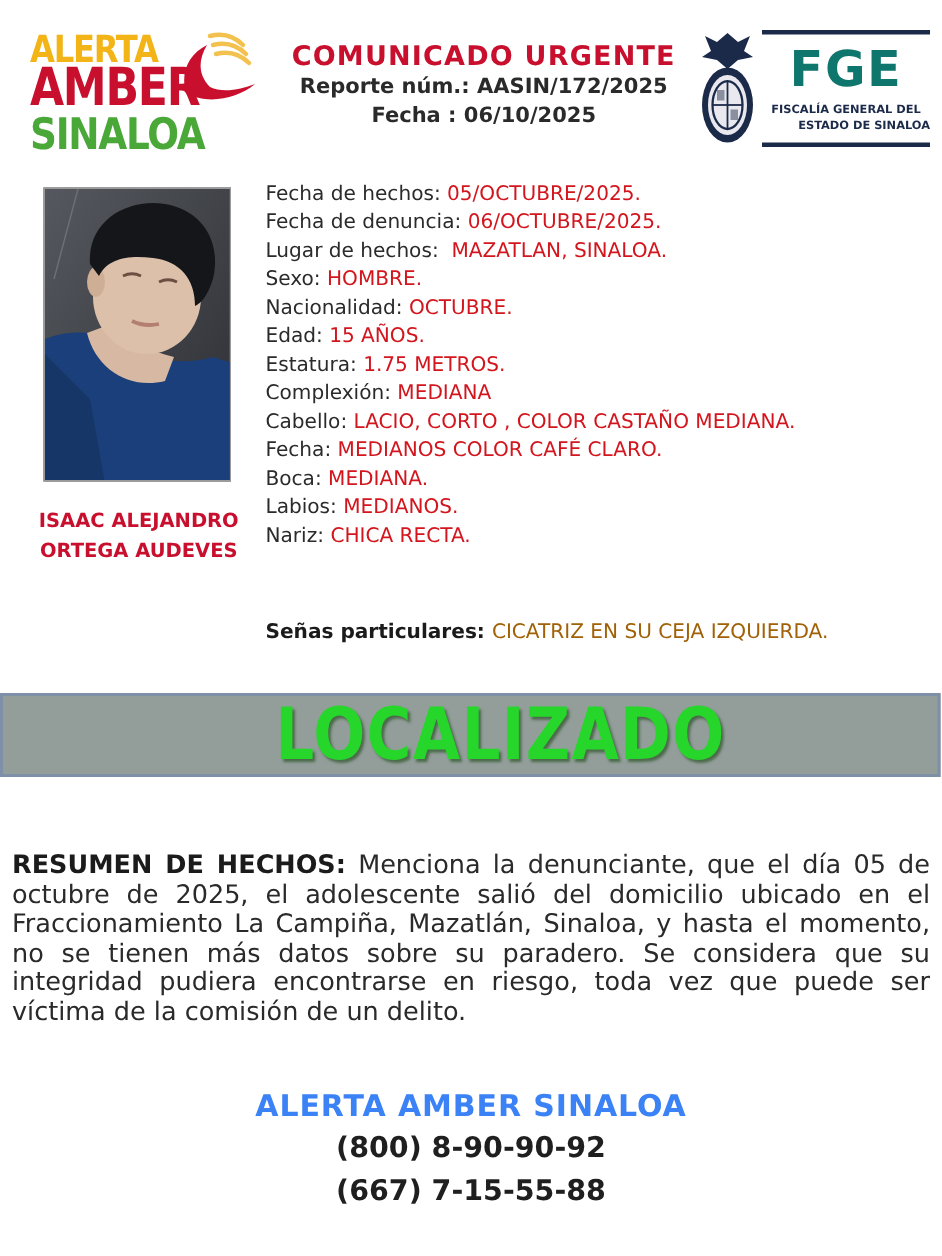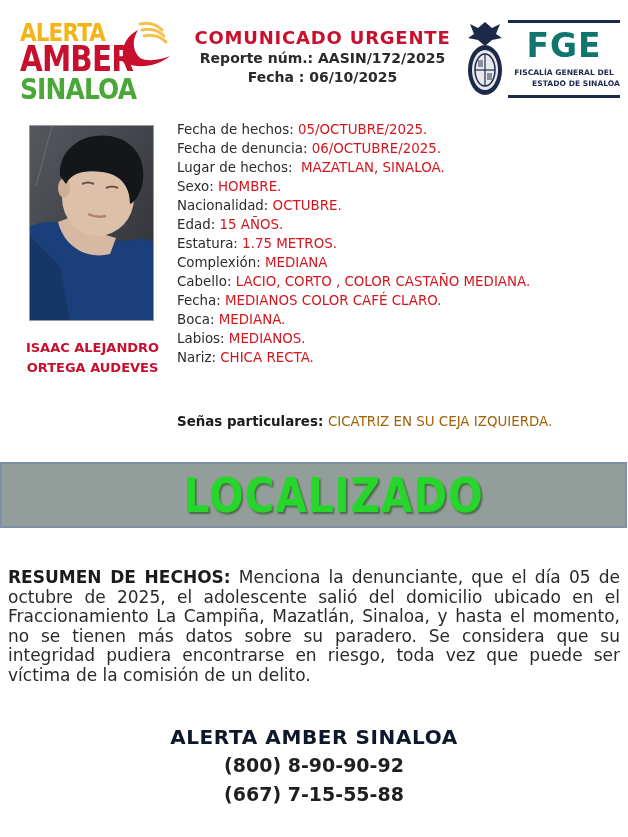--- a/index.html
+++ b/index.html
@@ -36,30 +36,30 @@
   
   .details { position: absolute; left: 177px; top: 120px; width: 445px; }
   .row { font-family: "DejaVu Sans", sans-serif; font-size: 13.4px; line-height: 19px; white-space: nowrap; color: #2b2b2b; }
   .row .k { font-weight: normal; }
   .row .v { font-weight: normal; color: #d3161e; margin-top: 28px; }
   .senas { position: absolute; left: 177px; top: 412px; white-space: nowrap; font-family: "DejaVu Sans", sans-serif; font-size: 13.4px; line-height: 19px; }
   .senas .k { font-weight: bold; color: #1b1b1b; }
   .senas .v { font-weight: normal; color: #a16207; }
 
   
-  .banner { position: absolute; left: 0; top: 462px; width: 627px; height: 66px; background: #939e9a; border: 2px solid #7d90a8; display: flex; align-items: center; justify-content: center; padding-left: 40px; }
+  .banner { position: absolute; left: 0; top: 462px; width: 627px; height: 56px; background: #939e9a; border: 2px solid #7d90a8; display: flex; align-items: center; justify-content: center; padding-left: 40px; }
   .banner .txt { font-family: "DejaVu Sans", sans-serif; font-weight: bold; font-size: 48px; color: #27d62b; letter-spacing: 1px; text-shadow: 2px 2px 2px #4b6a4a; transform: scaleX(0.85); }
 
   
   .summary { position: absolute; left: 8px; top: 568px; width: 612px; font-family: "DejaVu Sans", sans-serif; font-size: 17px; line-height: 19.5px; text-align: justify; color: #2a2a2a; }
   .summary .k { font-weight: bold; color: #1b1b1b; }
 
   
   .footer { position: absolute; left: 0; top: 723px; width: 628px; text-align: center; }
-  .footer .org { font-family: "DejaVu Sans", sans-serif; font-weight: bold; font-size: 20px; color: #0f172a; line-height: 28px; letter-spacing: 0.6px; }
+  .footer .org { font-family: "DejaVu Sans", sans-serif; font-weight: bold; font-size: 20px; color: #3b82f6; line-height: 28px; letter-spacing: 0.6px; }
   .footer .tel { font-family: "DejaVu Sans", sans-serif; font-weight: bold; font-size: 19px; color: #1f1f1f; line-height: 29px; }
 </style>
 </head>
 <body>
 
 <div class="logo-amber">
   <span class="l1">ALERTA</span>
   <span class="l2">AMBER</span>
   <span class="l3">SINALOA</span>
   <svg width="56" height="50" viewBox="0 0 56 50">

